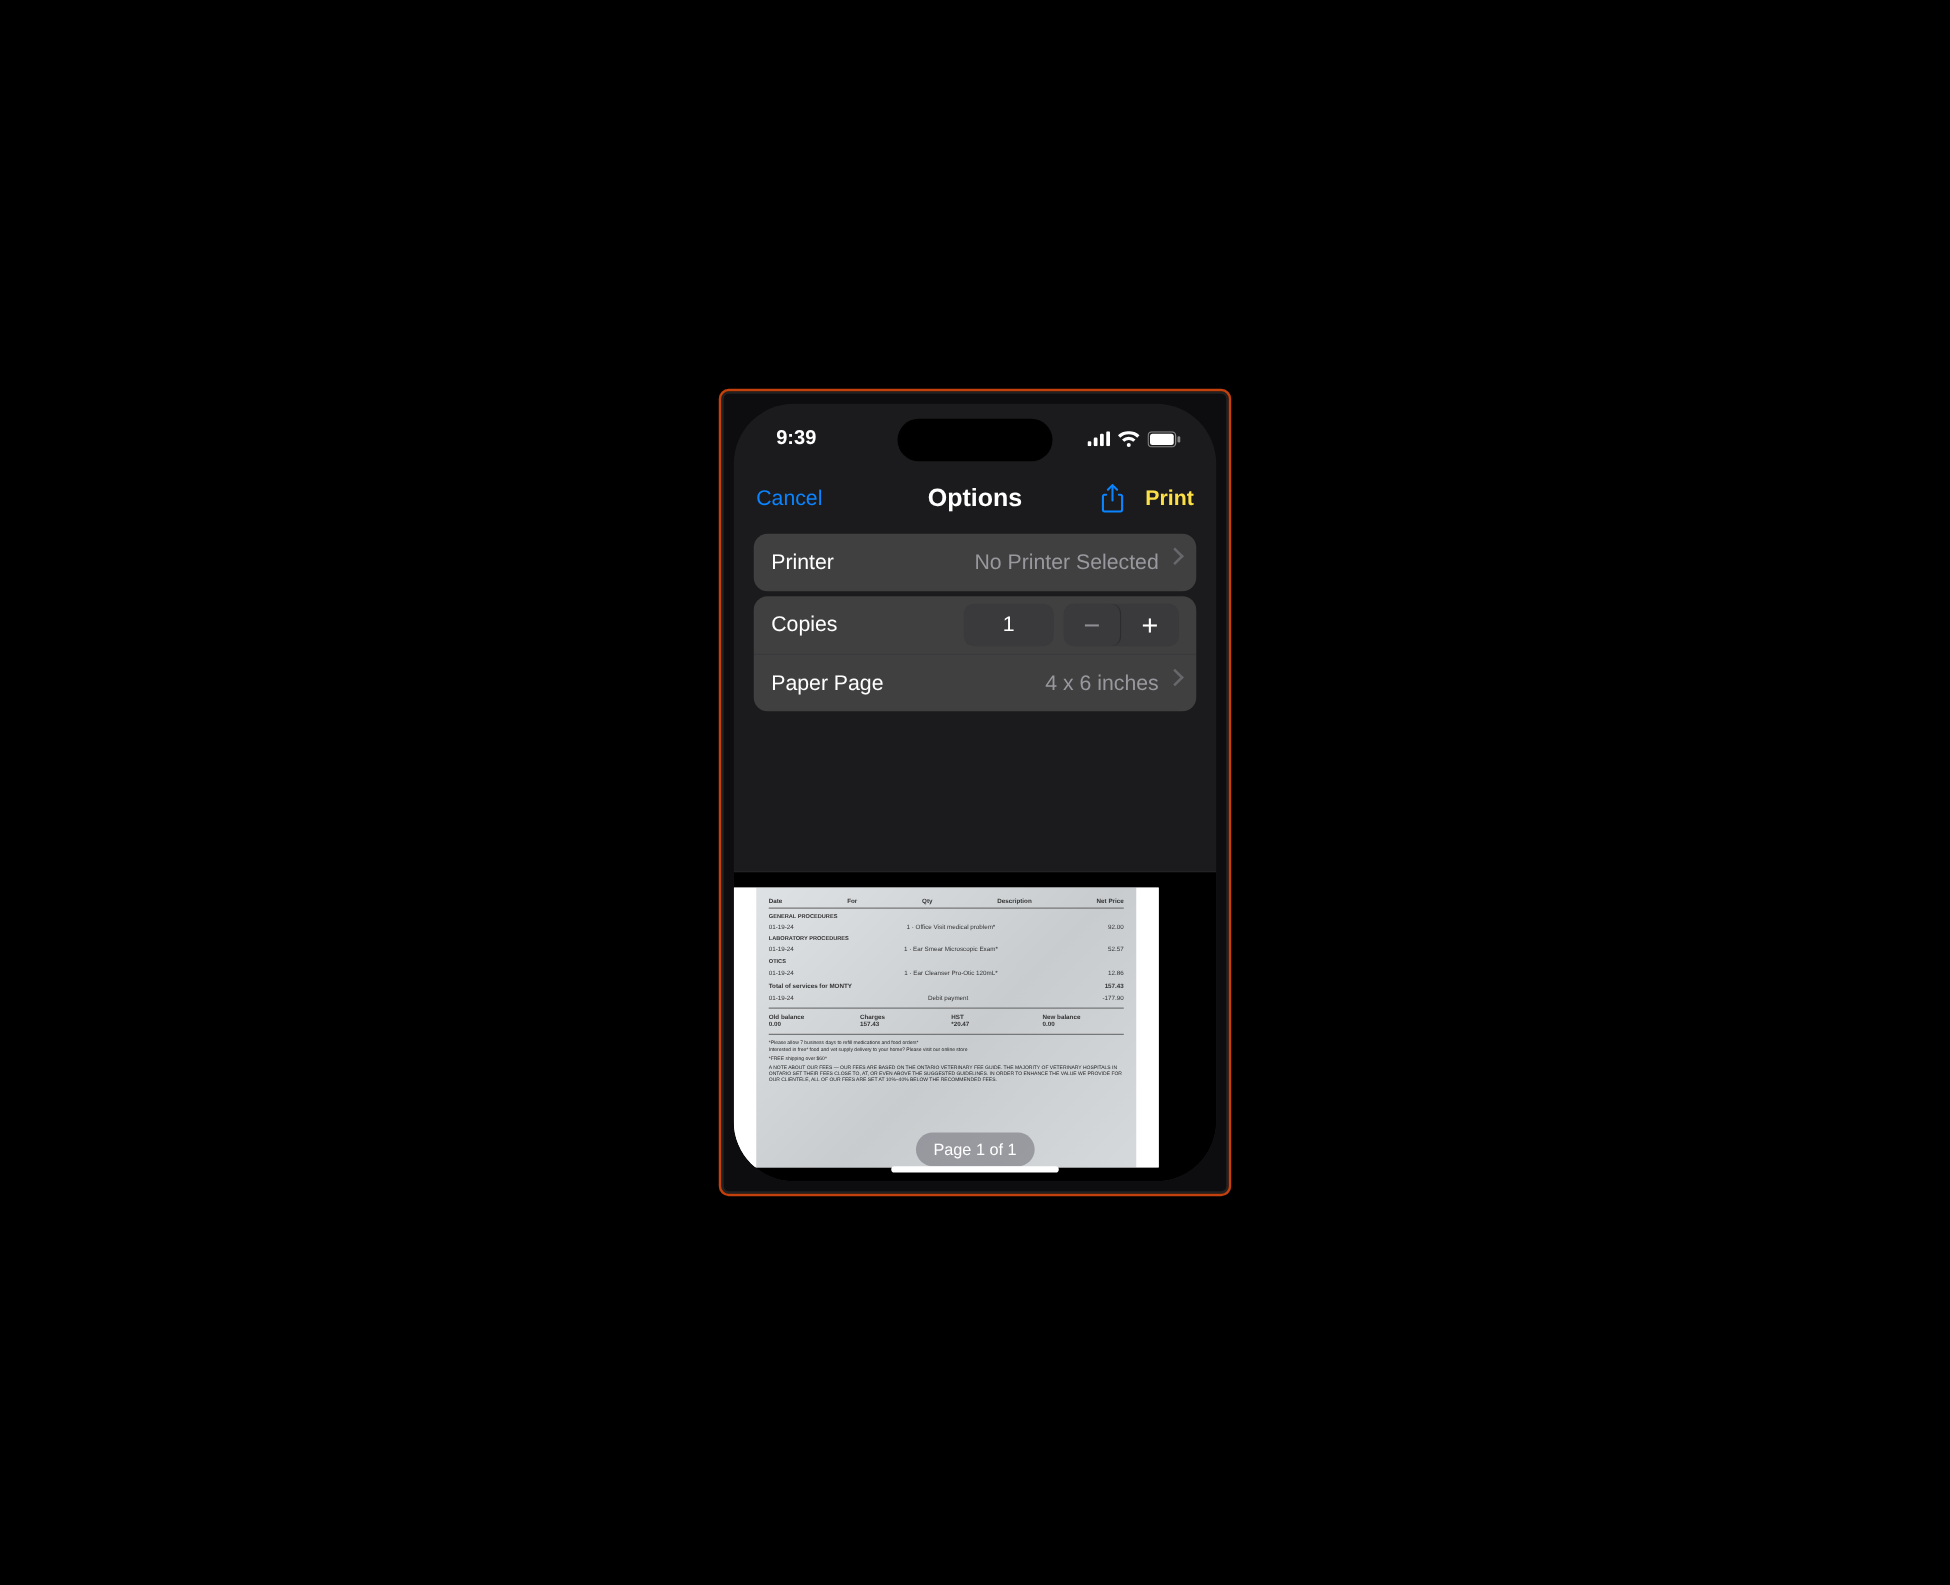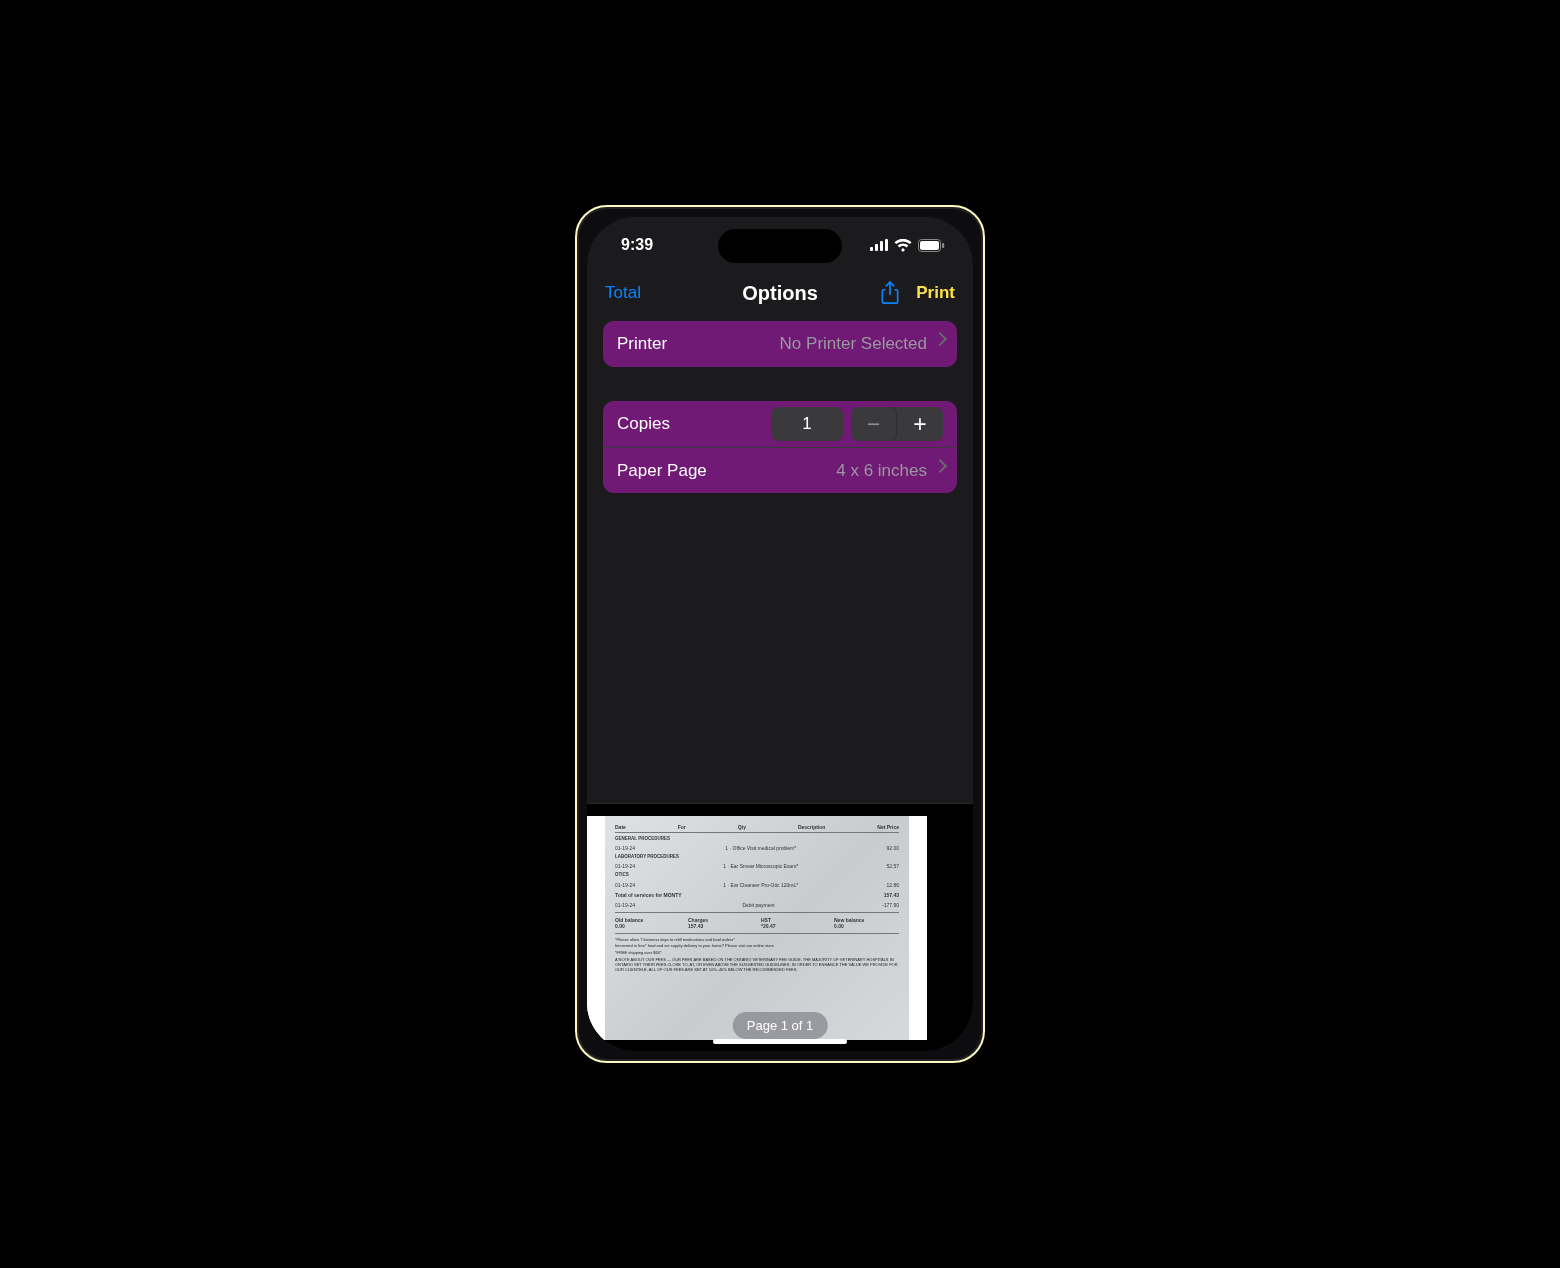--- a/index.html
+++ b/index.html
@@ -7,24 +7,24 @@
     background: #000;
     width: 1560px;
     height: 1268px;
     display: flex;
     align-items: center;
     justify-content: center;
     font-family: -apple-system, "SF Pro Text", "Helvetica Neue", Arial, sans-serif;
   }
   .phone {
     width: 410px;
-    height: 858px;
+    height: 646px;
     background: #0d0d0f;
-    border-radius: 32px;
-    border: 2px solid #fef9c3;
+    border-radius: 8px;
+    border: 2px solid #c2410c;
     box-shadow: 0 24px 68px rgba(0,0,0,0.55), inset 0 0 0 2px #222;
     position: relative;
     overflow: hidden;
     padding: 10px;
   }
   .screen {
     width: 100%;
     height: 100%;
     background: #1b1b1d;
     border-radius: 48px;
@@ -85,24 +85,24 @@
     color: #fde047;
     font-size: 17px;
     font-weight: 600;
     background: none;
     border: none;
   }
   .share-icon { color: #0a84ff; display: inline-flex; }
   
   .content { padding: 0 16px; }
   .cell-group {
-    background: #701a75;
+    background: #404040;
     border-radius: 11px;
     overflow: hidden;
-    margin-bottom: 34px;
+    margin-bottom: 4px;
   }
   .cell {
     min-height: 46px;
     display: flex;
     align-items: center;
     justify-content: space-between;
     padding: 0 14px;
   }
   .cell + .cell { border-top: 0.7px solid #3a3a3c; }
   .cell-label { font-size: 17px; }
@@ -229,21 +229,21 @@
           <svg width="27" height="13" viewBox="0 0 27 13">
               <rect x="0.5" y="0.5" width="22" height="12" rx="3" stroke="#888" fill="none"></rect>
               <rect x="2" y="2" width="19" height="9" rx="2" fill="#fff"></rect>
               <rect x="24" y="4" width="2.2" height="5" rx="1" fill="#888"></rect>
             </svg>
         </span>
       </div>
     </div>
 
     <div class="navbar">
-      <button class="btn-cancel">Total</button>
+      <button class="btn-cancel">Cancel</button>
       <span class="nav-title">Options</span>
       <div class="nav-right">
         <span class="share-icon">
           <svg width="20" height="24" viewBox="0 0 20 26" fill="none" stroke="#0a84ff" stroke-width="1.8" stroke-linecap="round" stroke-linejoin="round">
             <path d="M10 1.5 v13"></path>
               <path d="M6 5.2 10 1.2 14 5.2"></path>
             <path d="M4.5 9.5 H3.2 a1.5 1.5 0 0 0-1.5 1.5 v11.5 a1.5 1.5 0 0 0 1.5 1.5 h13.6 a1.5 1.5 0 0 0 1.5-1.5 V11 a1.5 1.5 0 0 0-1.5-1.5 H15.5"></path>
           </svg>
         </span>
         <button class="btn-print">Print</button>

